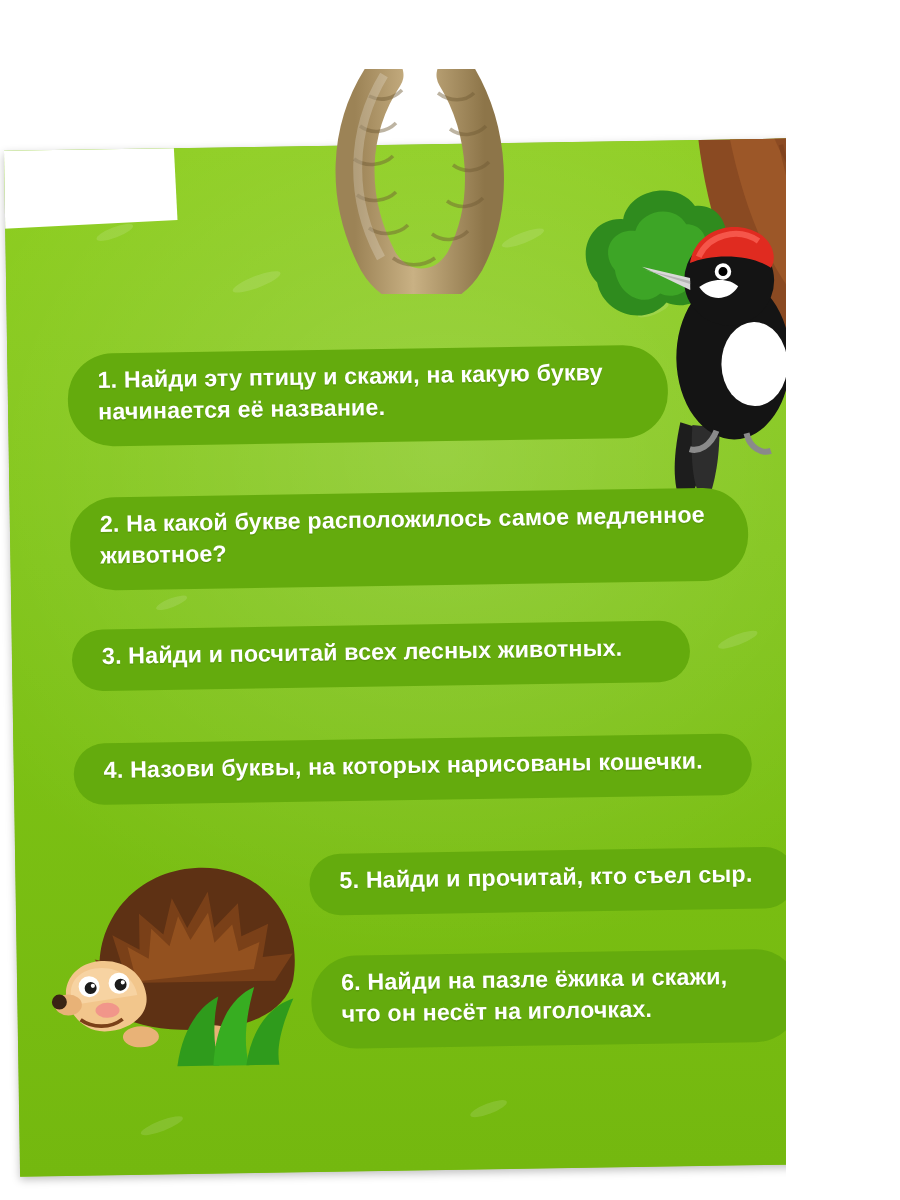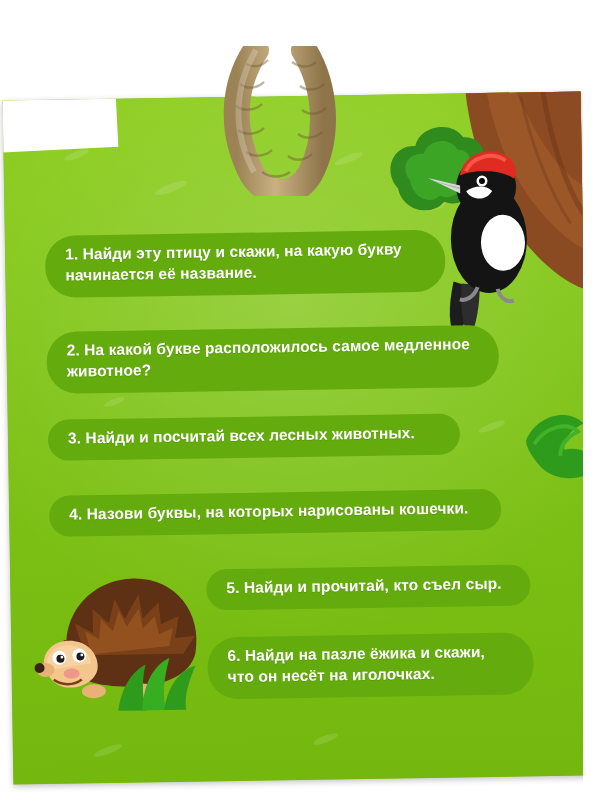--- a/index.html
+++ b/index.html
@@ -9,21 +9,21 @@
   }
   body {
     width: 600px;
     height: 800px;
     overflow: hidden;
     font-family: "Liberation Sans", sans-serif;
   }
 
   #scene {
     position: relative;
-    width: 583px;
+    width: 524px;
     height: 800px;
     background: #ffffff;
     overflow: hidden;
   }
 
   
   .board {
     position: absolute;
     left: 8px;
     top: 96px;

